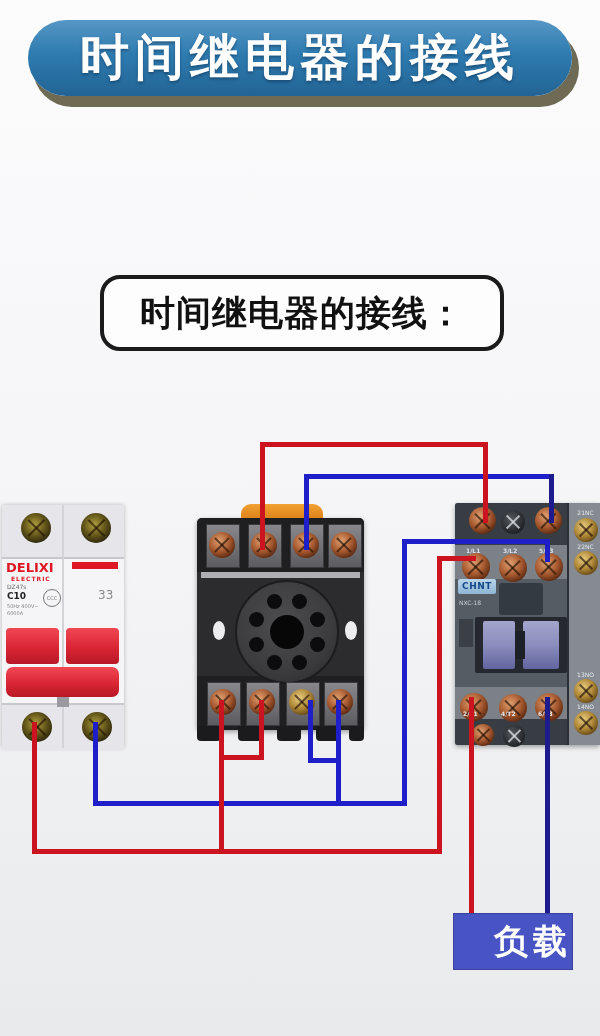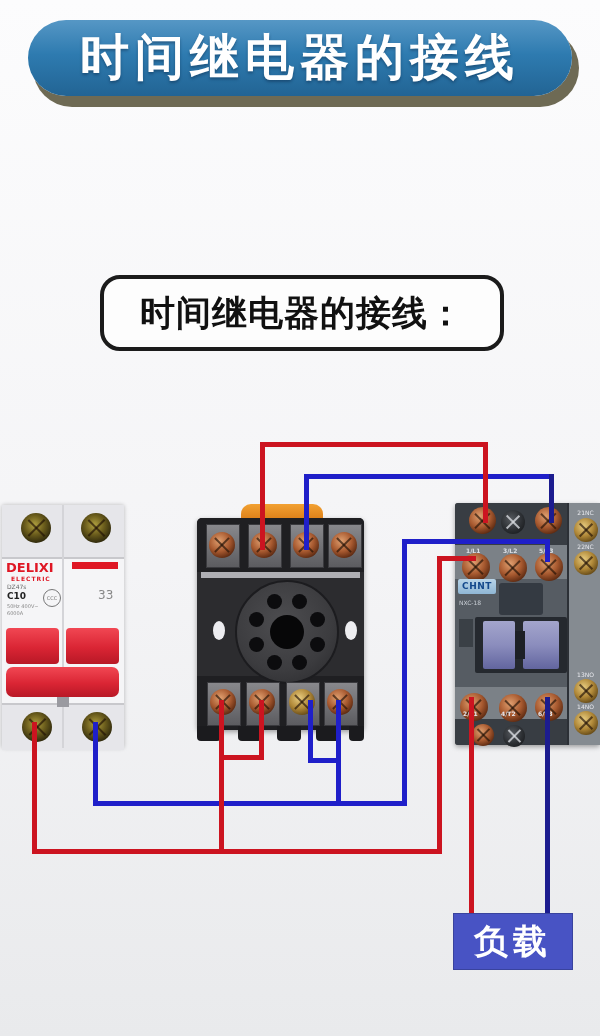--- a/index.html
+++ b/index.html
@@ -60,21 +60,21 @@
   .ct-band-gray{position:absolute;left:0;width:112px;background:#7b8187;}
   #ct-aux{position:absolute;left:112px;top:0;width:33px;height:242px;background:#858b91;border-left:2px solid #2c3036;}
   .ct-label{position:absolute;color:#dde0e6;font-size:6px;font-weight:bold;white-space:nowrap;}
   .aux-label{position:absolute;left:0;width:33px;text-align:center;color:#e8e9ee;font-size:6px;white-space:nowrap;}
   #ct-logo{position:absolute;left:3px;top:76px;width:38px;height:15px;background:linear-gradient(180deg,#b8d4e8,#8fb6d4);
     border-radius:2px;color:#14498c;font-size:9px;font-weight:bold;text-align:center;line-height:15px;letter-spacing:.5px;}
   #ct-window{position:absolute;left:20px;top:114px;width:92px;height:56px;background:#25292f;border-radius:2px;}
   .ct-contact{position:absolute;top:4px;width:32px;height:48px;background:linear-gradient(180deg,#a3a5cc 0%,#8b8dbd 50%,#62659f 100%);border-radius:2px;}
   
   #load-box{left:453px;top:913px;width:118px;height:55px;background:#4853c4;border:1px solid #39439e;z-index:35;
-    display:flex;align-items:center;justify-content:center;}
+    display:flex;align-items:center;justify-content:flex-end;}
   #load-box span{color:#fff;font-size:34px;font-weight:bold;letter-spacing:5px;}
 </style>
 </head>
 <body>
 
 <div id="stage">
 
   <div class="abs" id="title-banner">
     <span>时间继电器的接线</span>
   </div>

